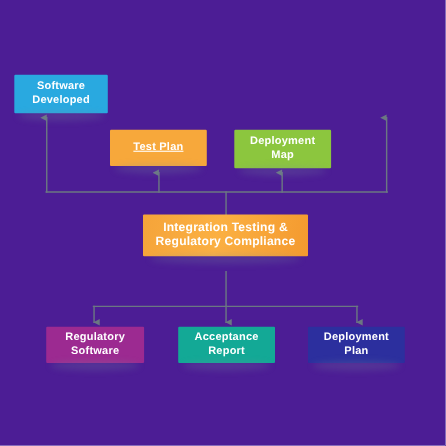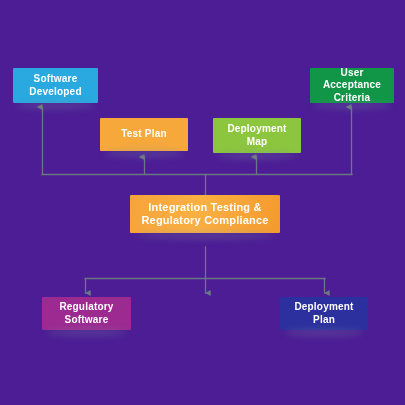--- a/index.html
+++ b/index.html
@@ -68,20 +68,21 @@
     font-size: 10px;
     font-weight: 600;
   }
 
   
   .n-test-plan {
     left: 100px; top: 118px; width: 88px;  height: 33px;
     background: #f7a83b;
     font-size: 10px;
     font-weight: 600;
+    text-decoration: underline;
   }
   .n-deployment-map {
     left: 213px; top: 118px; width: 88px;  height: 35px;
     background: #8cc63e;
     font-size: 10px;
     font-weight: 600;
   }
 
   
   .n-integration-hub {
@@ -151,31 +152,31 @@
 
       <line x1="205.5" y1="278.5" x2="205.5" y2="293" marker-end="url(#arrow-down)"></line>
 
       <line x1="324.5" y1="278.5" x2="324.5" y2="293" marker-end="url(#arrow-down)"></line>
     </g>
   </svg>
 
   <div class="node n-software-developed">Software
 Developed</div>
 
-  <div class="node n-user-acceptance-criteria">User Acceptance
-Criteria</div>
 
   <div class="node n-test-plan">Test Plan</div>
 
   <div class="node n-deployment-map">Deployment
 Map</div>
 
   <div class="node n-integration-hub">Integration Testing &amp;
 Regulatory Compliance</div>
 
   <div class="node n-integrated-software">Regulatory
 Software</div>
 
+  <div class="node n-acceptance-report">Acceptance
+Report</div>
 
   <div class="node n-deployment-plan">Deployment
 Plan</div>
 
 </div>
 
 </body></html>

